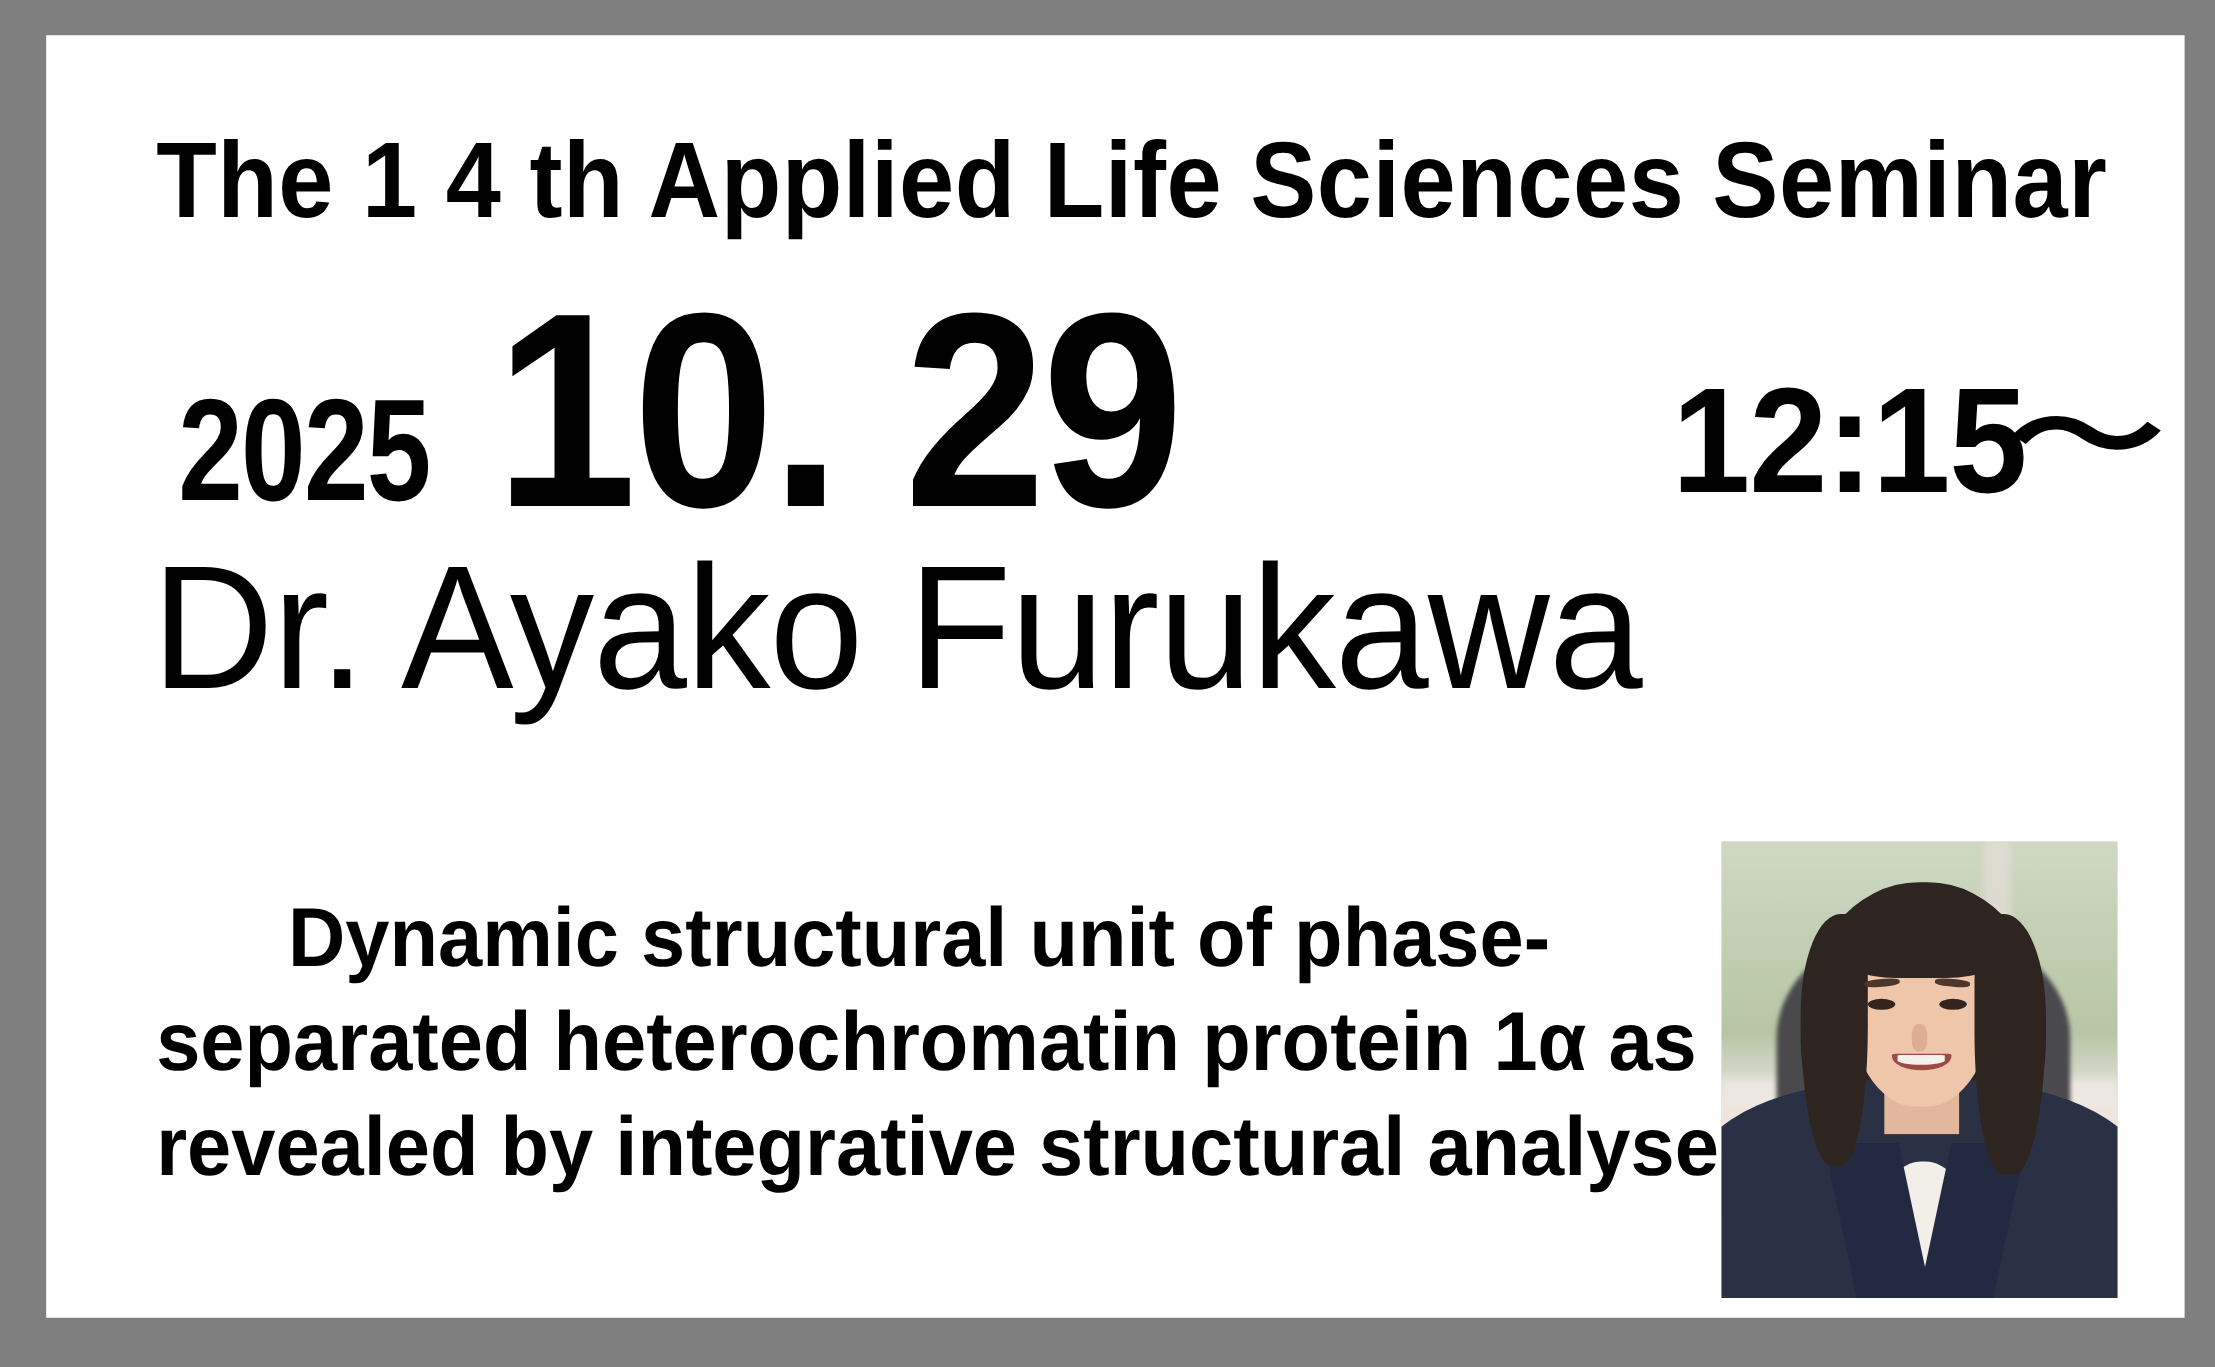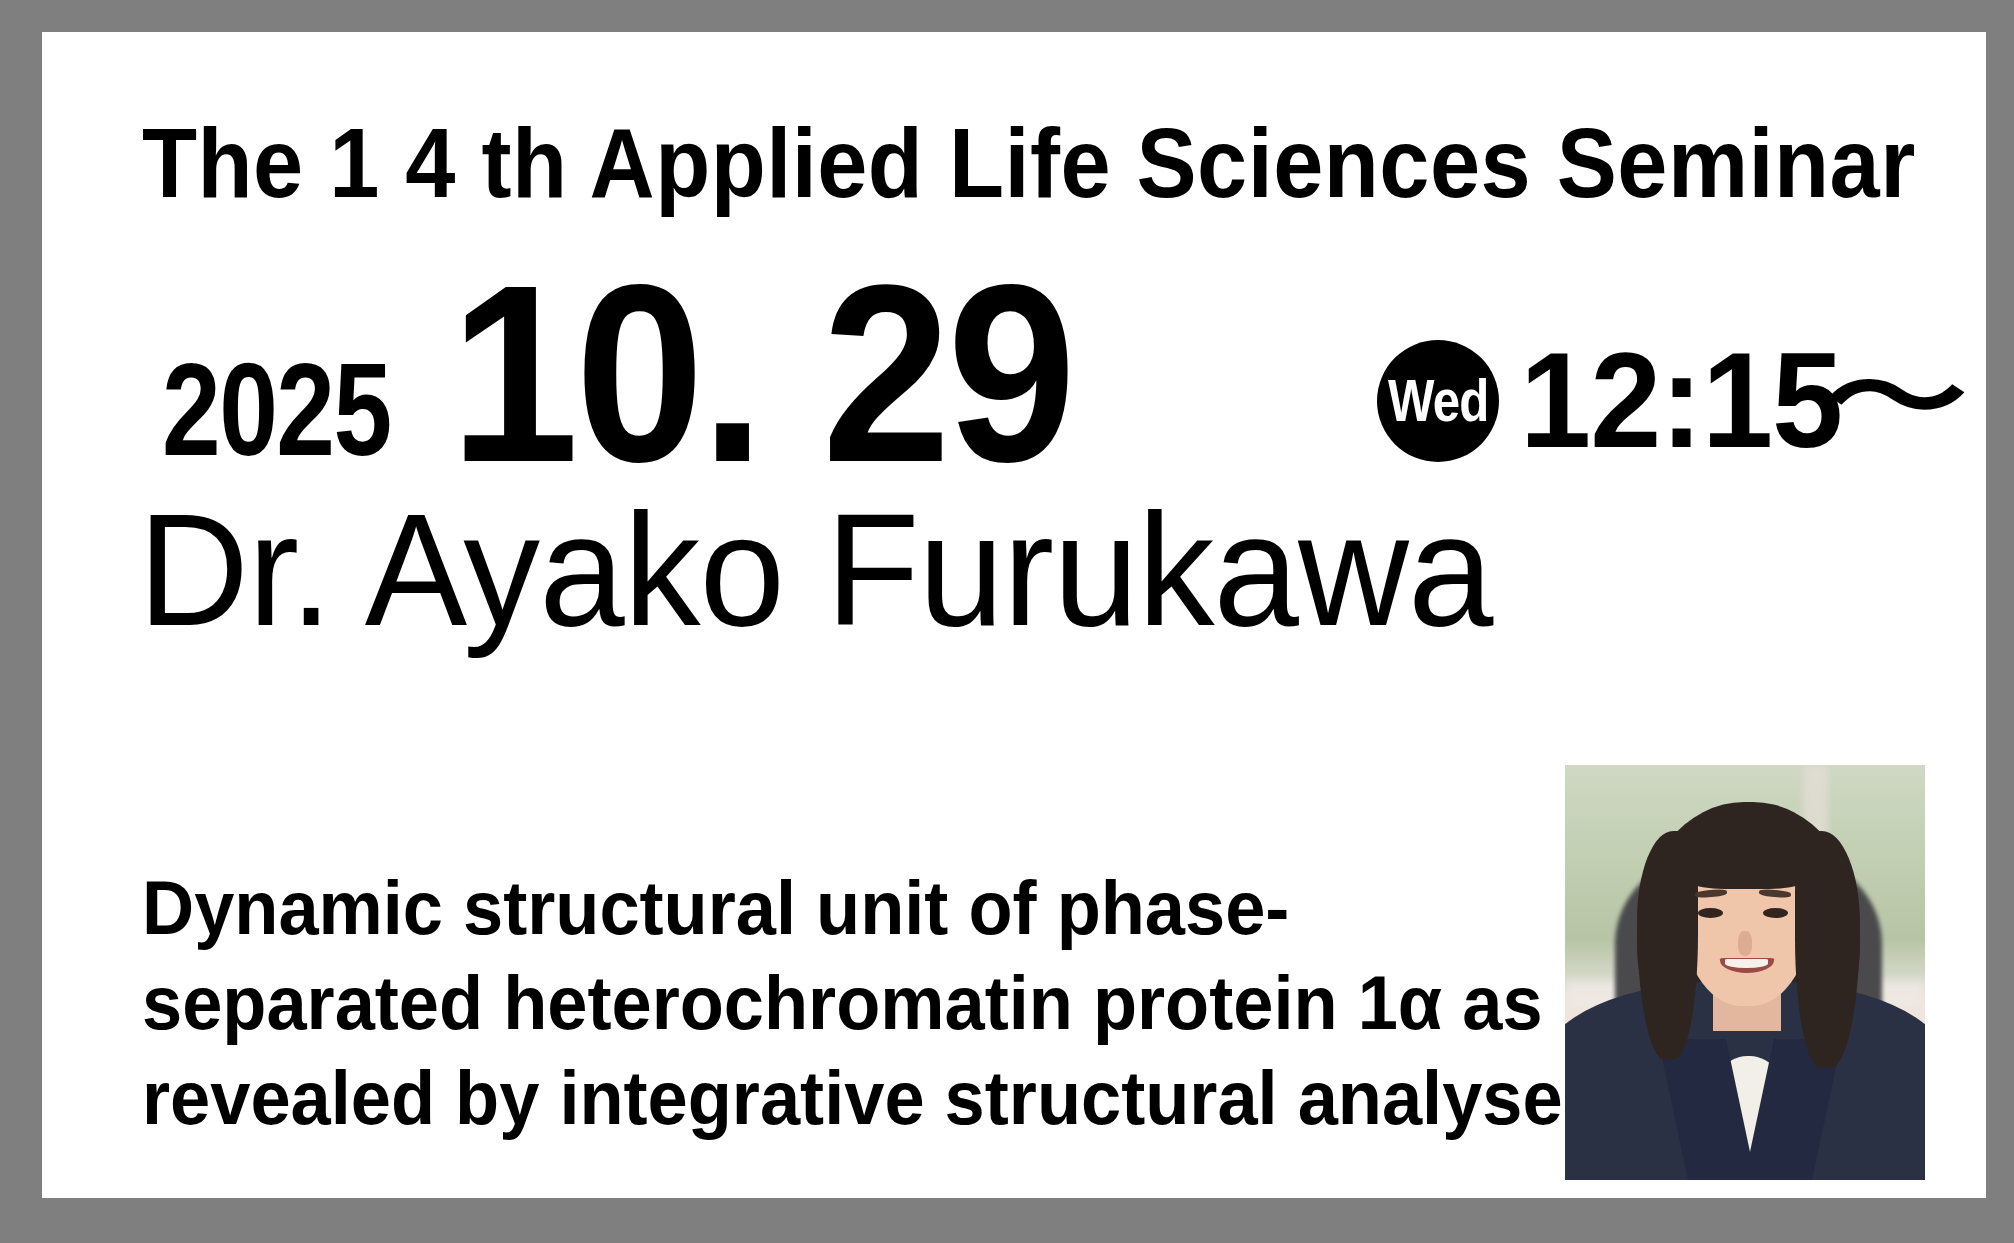--- a/index.html
+++ b/index.html
@@ -153,22 +153,23 @@
     transform: scaleX(0.96);
     transform-origin: left top;
     letter-spacing: -1px;
     white-space: nowrap;
   }
 
   
   .talk-title {
     position: absolute;
     left: 100px;
-    top: 828px;
+    top: 773px;
     width: 1460px;
+    text-align: center;
   }
   .talk-line {
     font-family: "Liberation Sans Narrow", "Liberation Sans", sans-serif;
     font-weight: bold;
     font-size: 76px;
     line-height: 95px;
     color: #000000;
     transform: scaleX(0.95);
     transform-origin: left center;
     white-space: nowrap;
@@ -402,23 +403,20 @@
   <div class="panel">
 
     <div class="seminar-title">The 1 4 th Applied Life Sciences Seminar</div>
 
     <div class="date-row">
 
       <div class="date-year">2025</div>
 
       <div class="date-main">10. 29</div>
 
-      <div class="day-badge">
-        <span>Wed</span>
-      </div>
 
       <div class="time-text">12:15</div>
 
       <div class="time-dash">〜</div>
     </div>
 
     <div class="speaker-name">Dr. Ayako Furukawa</div>
 
     <div class="talk-title">
       <div class="talk-line">Dynamic structural unit of phase-</div>

